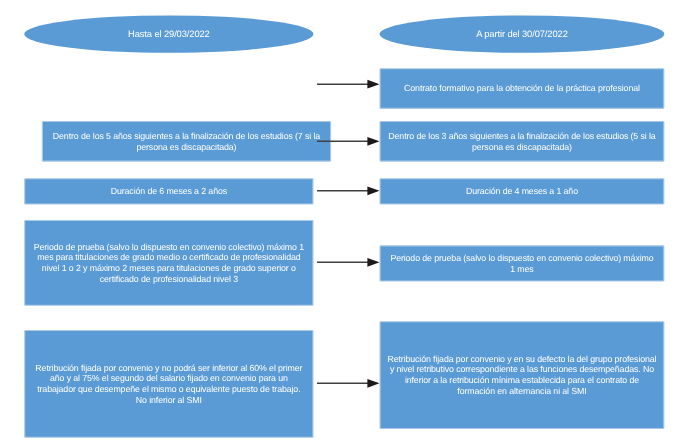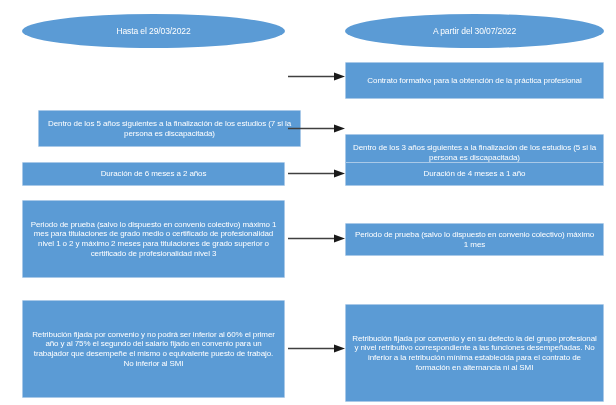--- a/index.html
+++ b/index.html
@@ -85,21 +85,21 @@
 
   <div class="shape box col-left" style="top:110px; height:37px; font-size:8px;margin-left:16px;">
     <span>Dentro de los 5 años siguientes a la finalización de los estudios (7 si la persona es discapacitada)</span>
   </div>
   <div class="arrow" style="left:288px; top:124px; width:57px;">
     <svg width="57" height="9" viewBox="0 0 57 9">
       <line x1="0" y1="4.5" x2="48" y2="4.5" stroke="#404040" stroke-width="1.4"></line>
       <polygon points="46,0.6 57,4.5 46,8.4" fill="#1a1a1a"></polygon>
     </svg>
   </div>
-  <div class="shape box col-right" style="top:110px; height:37px; font-size:8px;margin-top:24px;">
+  <div class="shape box col-right" style="top:110px; height:37px; font-size:8px;">
     <span>Dentro de los 3 años siguientes a la finalización de los estudios (5 si la persona es discapacitada)</span>
   </div>
 
   <div class="shape box col-left" style="top:162px; height:24px; font-size:8px;align-items:center;">
     <span>Duración de 6 meses a 2 años</span>
   </div>
   <div class="arrow" style="left:288px; top:169px; width:57px;">
     <svg width="57" height="9" viewBox="0 0 57 9">
       <line x1="0" y1="4.5" x2="48" y2="4.5" stroke="#404040" stroke-width="1.4"></line>
       <polygon points="46,0.6 57,4.5 46,8.4" fill="#1a1a1a"></polygon>
@@ -124,17 +124,17 @@
 
   <div class="shape box col-left" style="top:300px; height:98px; font-size:8px;">
     <span>Retribución fijada por convenio y no podrá ser inferior al 60% el primer año y al 75% el segundo del salario fijado en convenio para un trabajador que desempeñe el mismo o equivalente puesto de trabajo. No inferior al SMI</span>
   </div>
   <div class="arrow" style="left:288px; top:344px; width:57px;">
     <svg width="57" height="9" viewBox="0 0 57 9">
       <line x1="0" y1="4.5" x2="48" y2="4.5" stroke="#404040" stroke-width="1.4"></line>
       <polygon points="46,0.6 57,4.5 46,8.4" fill="#1a1a1a"></polygon>
     </svg>
   </div>
-  <div class="shape box col-right" style="top:304px; height:98px; font-size:8px;">
+  <div class="shape box col-right" style="top:292px; height:98px; font-size:8px;">
     <span>Retribución fijada por convenio y en su defecto la del grupo profesional y nivel retributivo correspondiente a las funciones desempeñadas. No inferior a la retribución mínima establecida para el contrato de formación en alternancia ni al SMI</span>
   </div>
 
 </div>
 
 </body></html>

